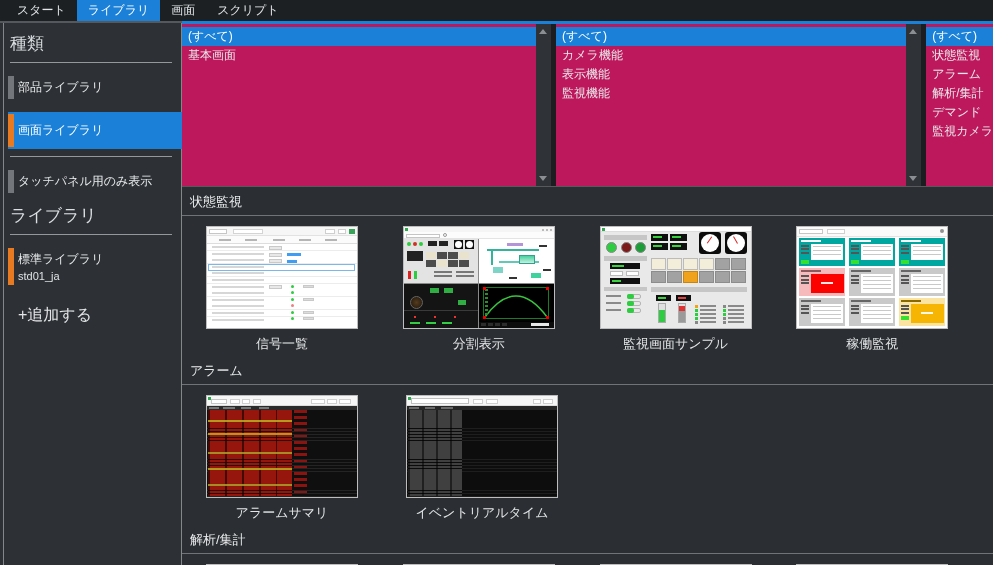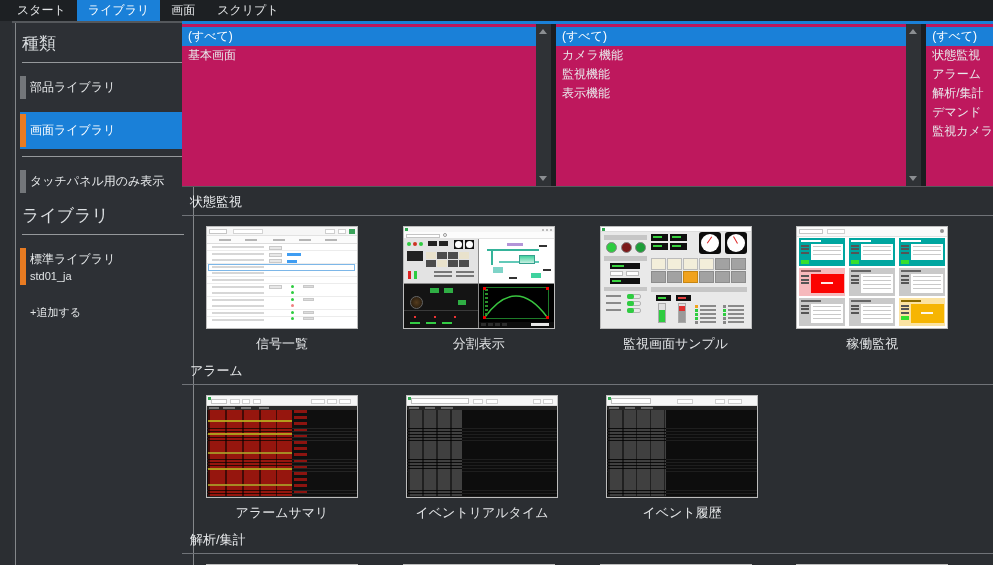--- a/index.html
+++ b/index.html
@@ -7,32 +7,32 @@
   .app{position:relative;width:993px;height:565px;overflow:hidden;background:#2b2e32;
        font-family:"Liberation Sans","DejaVu Sans",sans-serif;color:#e8eaec;}
   i{display:block;position:absolute;font-style:normal;}
 
   
   .menubar{position:absolute;left:0;top:0;width:993px;height:21px;background:#1d2023;display:flex;padding-left:6px;}
   .mtab{height:21px;line-height:21px;padding:0 11px;font-size:12px;color:#e4e6e8;white-space:nowrap;cursor:default;}
   .mtab.active{background:#1a80d8;color:#fff;}
 
   
-  .sidebar{position:absolute;left:12px;top:21px;width:182px;height:544px;background:#2d3035;border-top:2px solid #55585c;}
+  .sidebar{position:absolute;left:0;top:21px;width:182px;height:544px;background:#2d3035;border-top:2px solid #55585c;}
   .sidebar .vline-l{position:absolute;left:3px;top:0;bottom:0;width:1px;background:#84878a;}
   .sidebar .vline-r{position:absolute;right:0;top:0;bottom:0;width:1px;background:#84878a;}
   .shead{font-size:17px;font-weight:400;color:#dde0e3;margin:9px 0 0 10px;}
   .srule{border-top:1px solid #95989b;margin:7px 10px 0 10px;}
   .side-item{position:relative;margin:11px 0 0 8px;padding:5px 4px 5px 10px;font-size:12px;color:#e9ebed;min-height:26px;display:flex;flex-direction:column;justify-content:center;cursor:default;}
   .side-item .bar{position:absolute;left:0;top:2px;bottom:2px;width:6px;}
   .bar.gray{background:#73767a;}
   .bar.orange{background:#e87b22;}
   .side-item.selected{background:#1a80d8;color:#fff;padding-top:10px;padding-bottom:10px;}
   .side-item .sub{font-size:11px;color:#dfe2e4;margin-top:2px;}
-  .side-add{margin:18px 0 0 18px;font-size:11px;color:#e2e4e6;cursor:default;}
+  .side-add{margin:18px 0 0 18px;font-size:16px;color:#e2e4e6;cursor:default;}
 
   
   .filters{position:absolute;left:182px;top:21px;width:811px;height:166px;background:#1b1d20;
            border-top:3px solid #1a80d8;border-bottom:1px solid #57595d;display:flex;}
   .lbox{background:#be185d;height:100%;display:flex;}
   .lbox .items{flex:1;padding-top:3px;overflow:hidden;}
   .litem{height:19px;line-height:19px;padding-left:6px;font-size:12px;color:#e8eaec;white-space:nowrap;cursor:default;}
   .litem.sel{background:#1a80d8;color:#fff;}
   .sbar{width:15px;background:#2f3236;position:relative;}
   .sbar .up{top:5px;left:3px;width:0;height:0;border-left:4px solid transparent;border-right:4px solid transparent;border-bottom:5px solid #8b8e92;}
@@ -114,22 +114,22 @@
       </div>
       <div class="sbar">
           <i class="up"></i>
           <i class="dn"></i>
         </div>
     </div>
     <div class="lbox c2">
       <div class="items">
         <div class="litem sel">(すべて)</div>
         <div class="litem">カメラ機能</div>
+        <div class="litem">表示機能</div>
         <div class="litem">監視機能</div>
-        <div class="litem">表示機能</div>
       </div>
       <div class="sbar">
           <i class="up"></i>
           <i class="dn"></i>
         </div>
     </div>
     <div class="lbox c3">
       <div class="items">
         <div class="litem sel">(すべて)</div>
         <div class="litem">状態監視</div>
@@ -506,40 +506,20 @@
             <i style="left:2px;top:11px;width:10px;height:2px;background:#6a6a6a"></i>
               <i style="left:18px;top:11px;width:10px;height:2px;background:#6a6a6a"></i>
               <i style="left:34px;top:11px;width:12px;height:2px;background:#6a6a6a"></i>
             <i class="event-rows" style="left:0;top:14px;width:150px;height:87px"></i>
             <i class="event-gray" style="left:1px;top:14px;width:54px;height:86px"></i>
           </div>
         </div>
         <div class="cap">イベントリアルタイム</div>
       </div>
 
-      <div class="tcell">
-        <div class="thumb">
-          <div>
-            <i style="left:0;top:0;width:150px;height:10px;background:#f6f6f6;border-bottom:1px solid #ddd"></i>
-            <i style="left:1px;top:1px;width:3px;height:3px;background:#2fa84f"></i>
-            <i style="left:4px;top:2px;width:40px;height:6px;background:#fff;border:1px solid #c0c0c0"></i>
-            <i style="left:70px;top:3px;width:16px;height:5px;background:#fff;border:1px solid #cfcfcf"></i>
-            <i style="left:108px;top:3px;width:10px;height:5px;background:#fff;border:1px solid #cfcfcf"></i>
-            <i style="left:121px;top:3px;width:14px;height:5px;background:#fff;border:1px solid #cfcfcf"></i>
-            <i style="left:0;top:10px;width:150px;height:91px;background:#000"></i>
-            <i style="left:0;top:10px;width:150px;height:4px;background:#262626"></i>
-            <i style="left:2px;top:11px;width:10px;height:2px;background:#6a6a6a"></i>
-              <i style="left:18px;top:11px;width:10px;height:2px;background:#6a6a6a"></i>
-              <i style="left:34px;top:11px;width:12px;height:2px;background:#6a6a6a"></i>
-            <i class="event-rows" style="left:0;top:14px;width:150px;height:87px"></i>
-            <i class="event-gray" style="left:1px;top:14px;width:58px;height:86px"></i>
-          </div>
-        </div>
-        <div class="cap">イベント履歴</div>
-      </div>
     </div>
 
     <div class="sec-title" style="padding-top:9px">解析/集計</div>
     <div class="sec-rule"></div>
     <div class="trow">
 
       <div class="tcell">
         <div class="thumb">
           <div>
             

